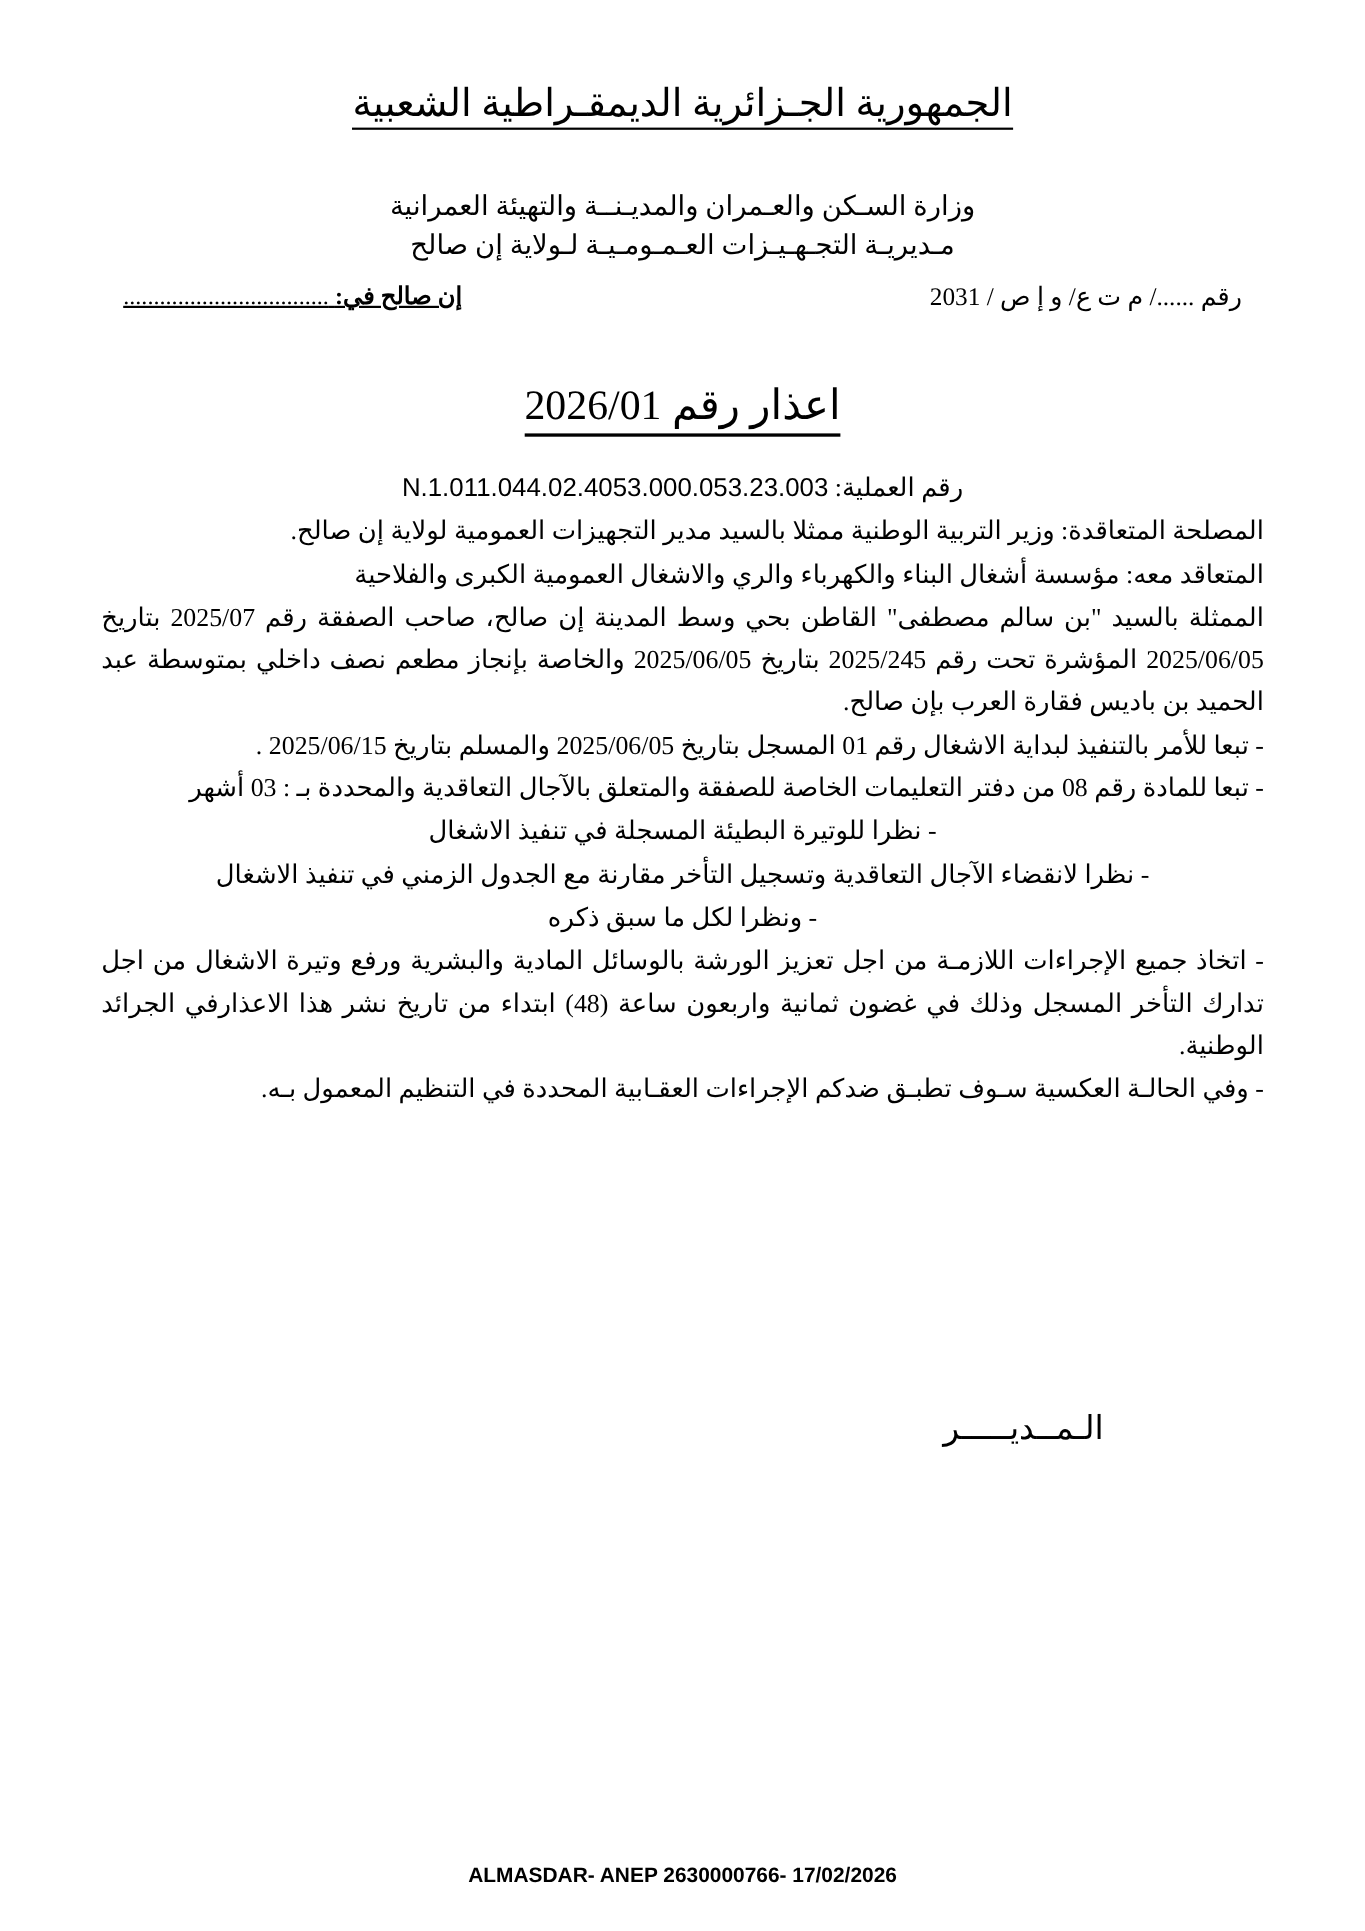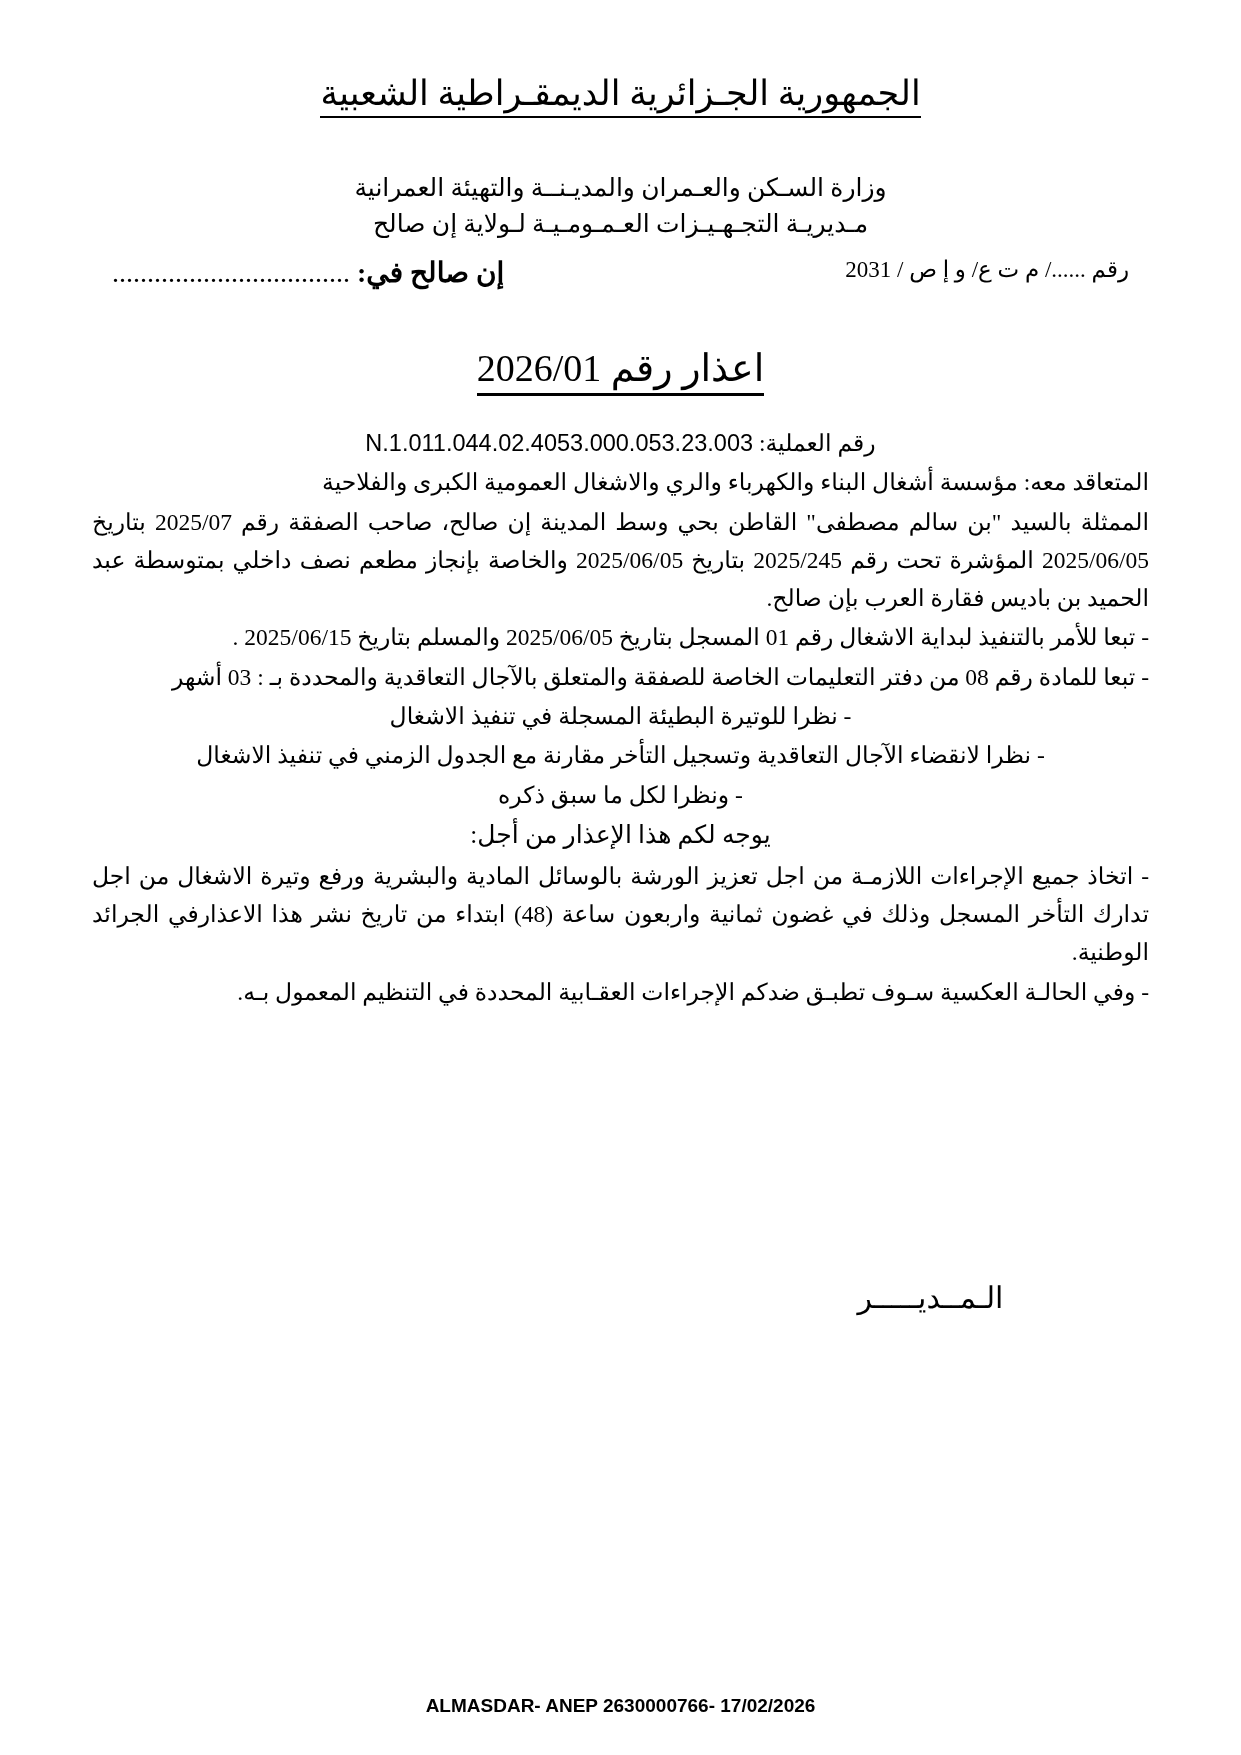--- a/index.html
+++ b/index.html
@@ -58,24 +58,25 @@
     position: absolute;
     right: 0;
     top: 0;
     font-size: 23px;
     white-space: nowrap;
   }
   .ref-left {
     position: absolute;
     left: 0;
     top: 0;
-    font-size: 28px;
+    font-size: 22px;
     font-weight: bold;
     white-space: nowrap;
     direction: rtl;
+    text-decoration: underline;
   }
   .ref-left .dots {
     font-weight: normal;
     letter-spacing: 1px;
   }
 
   
   .notice-title {
     position: absolute;
     top: 346px;
@@ -171,35 +172,38 @@
   </div>
 
   <div class="body">
 
 
     <p class="p-center">
       <span>رقم العملية:</span>
       <span class="num">N.1.011.044.02.4053.000.053.23.003</span>
     </p>
 
+    <p class="p-just">
+      <span>المصلحة المتعاقدة:</span>
+      <span>وزير التربية الوطنية ممثلا بالسيد مدير التجهيزات العمومية لولاية إن صالح.</span>
+    </p>
 
     <p class="p-just">
       <span>المتعاقد معه:</span>
       <span>مؤسسة أشغال البناء والكهرباء والري والاشغال العمومية الكبرى والفلاحية</span>
     </p>
 
     <p class="p-just">الممثلة بالسيد "بن سالم مصطفى" القاطن بحي وسط المدينة إن صالح، صاحب الصفقة رقم 2025/07 بتاريخ 2025/06/05 المؤشرة تحت رقم 2025/245 بتاريخ 2025/06/05 والخاصة بإنجاز مطعم نصف داخلي بمتوسطة عبد الحميد بن باديس فقارة العرب بإن صالح.</p>
 
     <p class="p-just spaced">- تبعا للأمر بالتنفيذ لبداية الاشغال رقم 01 المسجل بتاريخ 2025/06/05 والمسلم بتاريخ 2025/06/15 .</p>
     <p class="p-just">- تبعا للمادة رقم 08 من دفتر التعليمات الخاصة للصفقة والمتعلق بالآجال التعاقدية والمحددة بـ : 03 أشهر</p>
     <p class="p-center">- نظرا للوتيرة البطيئة المسجلة في تنفيذ الاشغال</p>
     <p class="p-center">- نظرا لانقضاء الآجال التعاقدية وتسجيل التأخر مقارنة مع الجدول الزمني في تنفيذ الاشغال</p>
     <p class="p-center">- ونظرا لكل ما سبق ذكره</p>
 
-    <p class="purpose">يوجه لكم هذا الإعذار من أجل:</p>
 
     <p class="p-just">- اتخاذ جميع الإجراءات اللازمـة من اجل تعزيز الورشة بالوسائل المادية والبشرية ورفع وتيرة الاشغال من اجل تدارك التأخر المسجل وذلك في غضون ثمانية واربعون ساعة (48) ابتداء من تاريخ نشر هذا الاعذارفي الجرائد الوطنية.</p>
     <p class="p-just">- وفي الحالـة العكسية سـوف تطبـق ضدكم الإجراءات العقـابية المحددة في التنظيم المعمول بـه.</p>
 
   </div>
 
   <div class="signature">
     <span class="inner">الـمــديـــــر</span>
   </div>
 

